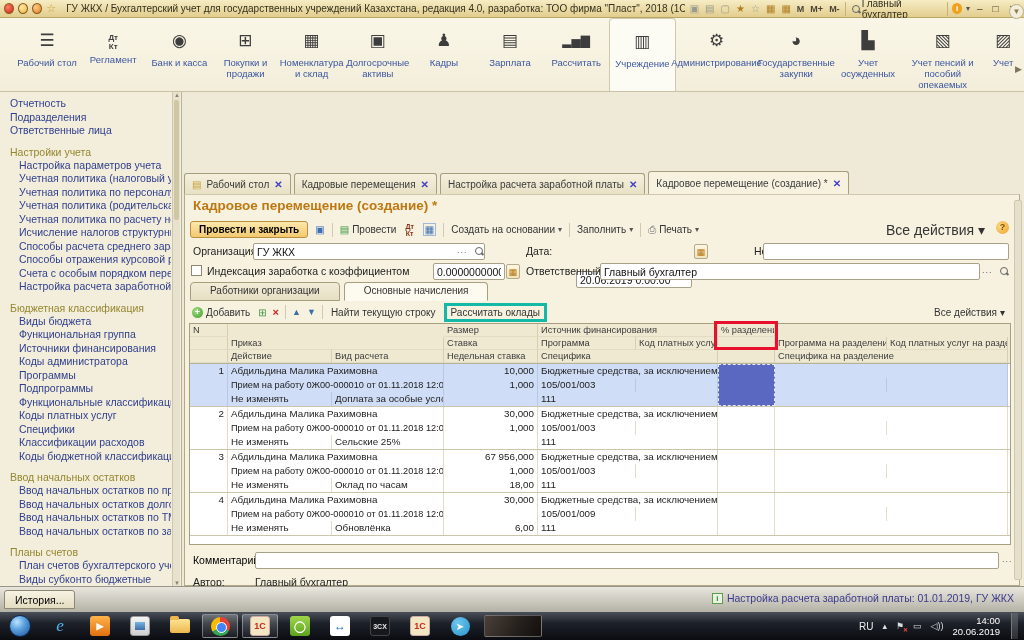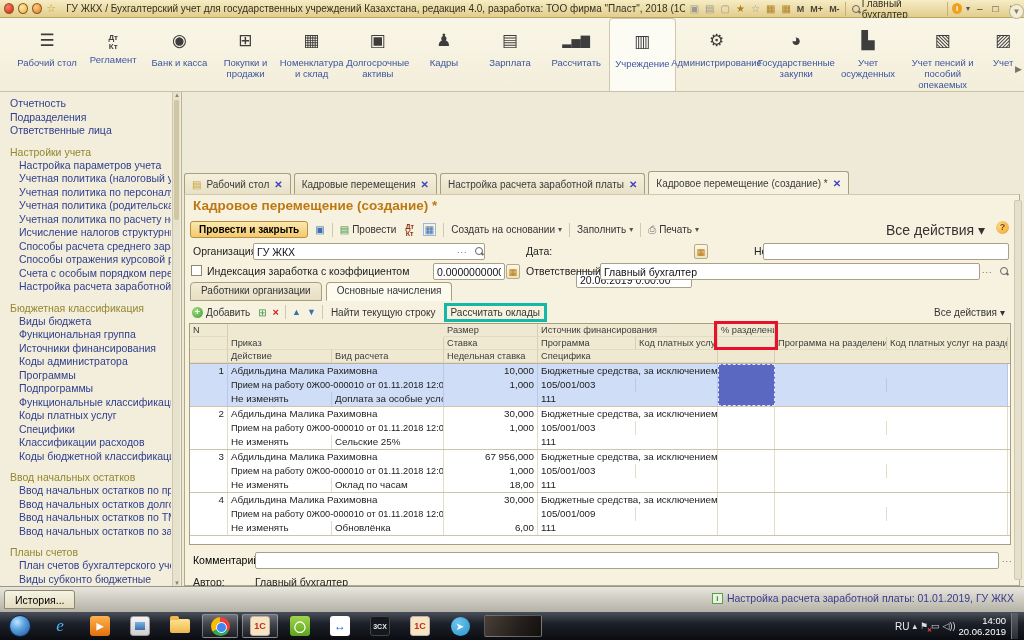--- a/index.html
+++ b/index.html
@@ -84,21 +84,21 @@
     font-size:10.5px; font-family:"Liberation Sans",sans-serif; padding:0 3px; color:#111; }
   .fbtns { position:absolute; top:2px; font-size:9px; color:#666; letter-spacing:1px; }
   .mag { display:inline-block; width:9px; height:9px; position:relative; vertical-align:middle; }
   .mag::before { content:""; position:absolute; left:0; top:0; width:6px; height:6px; border:1.4px solid #666; border-radius:50%; }
   .mag::after { content:""; position:absolute; left:6px; top:6px; width:3px; height:1.5px; background:#666; transform:rotate(45deg); }
   .calbtn { position:absolute; top:1px; width:14px; height:15px; background:linear-gradient(#fdf6e2,#efe3bd);
     border:1px solid #b5ab89; border-radius:2px; color:#b5740f; font-size:9px; text-align:center; line-height:14px; cursor:pointer; }
   .cb { position:absolute; left:6px; top:2px; width:11px; height:11px; background:#fff; border:1px solid #8d8670; }
 
   .subtabs { position:absolute; left:5px; top:87px; display:flex; gap:4px; }
-  .subtab { height:19px; padding:2px 10px; font-size:10px; color:#333; background:linear-gradient(#f2ecd7,#e6dfc4);
+  .subtab { height:19px; padding:2px 19px; font-size:10px; color:#333; background:linear-gradient(#f2ecd7,#e6dfc4);
     border:1px solid #a79e7d; border-radius:4px 4px 0 0; cursor:pointer; }
   .subtab.active { background:#fdfbf0; border-bottom:1px solid #fdfbf0; }
 
   .table-toolbar { position:absolute; left:5px; top:108px; right:12px; height:18px; display:flex; align-items:center; gap:6px; font-size:10px; color:#333; }
   .ico-add { width:11px; height:11px; border-radius:50%; background:radial-gradient(circle at 35% 35%,#9fdc7e,#3f9e2f);
     color:#fff; font-weight:bold; font-size:9px; line-height:11px; text-align:center; }
   .ico-copy { color:#3f9440; font-size:10px; }
   .ico-del { color:#cf2020; font-weight:bold; font-size:11px; }
   .ico-up { color:#3a6ea5; font-size:9px; }
   .ann { display:inline-block; border:3px solid #14b8a6; padding:0 2px; }
@@ -150,21 +150,21 @@
   .folder { width:20px; height:14px; background:linear-gradient(#ffe394,#edb84d); border-radius:2px; position:relative; }
   .folder::before { content:""; position:absolute; left:0; top:-3px; width:9px; height:4px; background:#edb84d; border-radius:2px 2px 0 0; }
   .chrome { width:19px; height:19px; border-radius:50%; background:conic-gradient(#ea4335 0 33%, #34a853 0 66%, #fbbc05 0 100%); position:relative; }
   .chrome::after { content:""; position:absolute; left:5px; top:5px; width:9px; height:9px; border-radius:50%; background:#4285f4; border:1.5px solid #fff; }
   .onec { background:#f3e6c3; color:#c7281e; font-size:9px; border:1px solid #caa; }
   .headset { background:linear-gradient(#9fd64a,#5da31e); color:#fff; font-size:11px; }
   .tv { background:#fff; color:#1868c6; font-size:12px; }
   .cx3 { background:#15181d; color:#e8e8e8; font-size:7px; border:1px solid #444; }
   .tg { width:19px; height:19px; border-radius:50%; background:radial-gradient(circle at 35% 30%, #6ec6ef,#2794cc); color:#fff; font-size:10px; display:flex; align-items:center; justify-content:center; }
   .preview { width:58px; height:22px; border-radius:2px; background:linear-gradient(120deg,#4a4038,#241f1c 60%,#120f0d); border:1px solid rgba(255,255,255,0.3); }
-  .tray { margin-left:auto; display:flex; align-items:center; gap:3px; color:#eee; font-size:10px; padding-right:4px; }
+  .tray { margin-left:auto; display:flex; align-items:center; gap:9px; color:#eee; font-size:10px; padding-right:4px; }
   .tray .ti { font-size:9px; color:#ddd; }
   .flagi { color:#d8d8d8; position:relative; }
   .flagi::after { content:"✕"; position:absolute; right:-4px; bottom:-2px; font-size:6px; color:#ff4a4a; font-weight:bold; }
   .clock { text-align:right; font-size:9.5px; line-height:11px; color:#fff; }
   .showdesk { width:7px; height:26px; background:linear-gradient(#5a6066,#2a2e33); border-left:1px solid #777; margin-left:2px; }
 </style>
 </head>
 <body>
 
 <div id="app">
@@ -428,20 +428,21 @@
         <div class="cell c6 r2">Код платных услуг</div>
         <div class="cell c7 r2"></div>
         <div class="cell c8 r2">Программа на разделение</div>
         <div class="cell c9 r2">Код платных услуг на разделение</div>
         <div class="cell c1 r3"></div>
         <div class="cell c2 r3">Действие</div>
         <div class="cell c3 r3">Вид расчета</div>
         <div class="cell c4 r3">Недельная ставка</div>
         <div class="cell c56 r3">Специфика</div>
         <div class="cell c7 r3"></div>
+        <div class="cell c89 r3">Специфика на разделение</div>
       </div>
 
       <div class="tgrid tgroup sel">
         <div class="cell c1 r1 right">1</div>
         <div class="cell c23 r1">Абдильдина Малика Рахимовна</div>
         <div class="cell c4 r1 right">10,000</div>
         <div class="cell c56 r1">Бюджетные средства, за исключением ср...</div>
         <div class="cell c7 r13 splitsel"></div>
         <div class="cell c89 r1"></div>
         <div class="cell c1 r2"></div>

